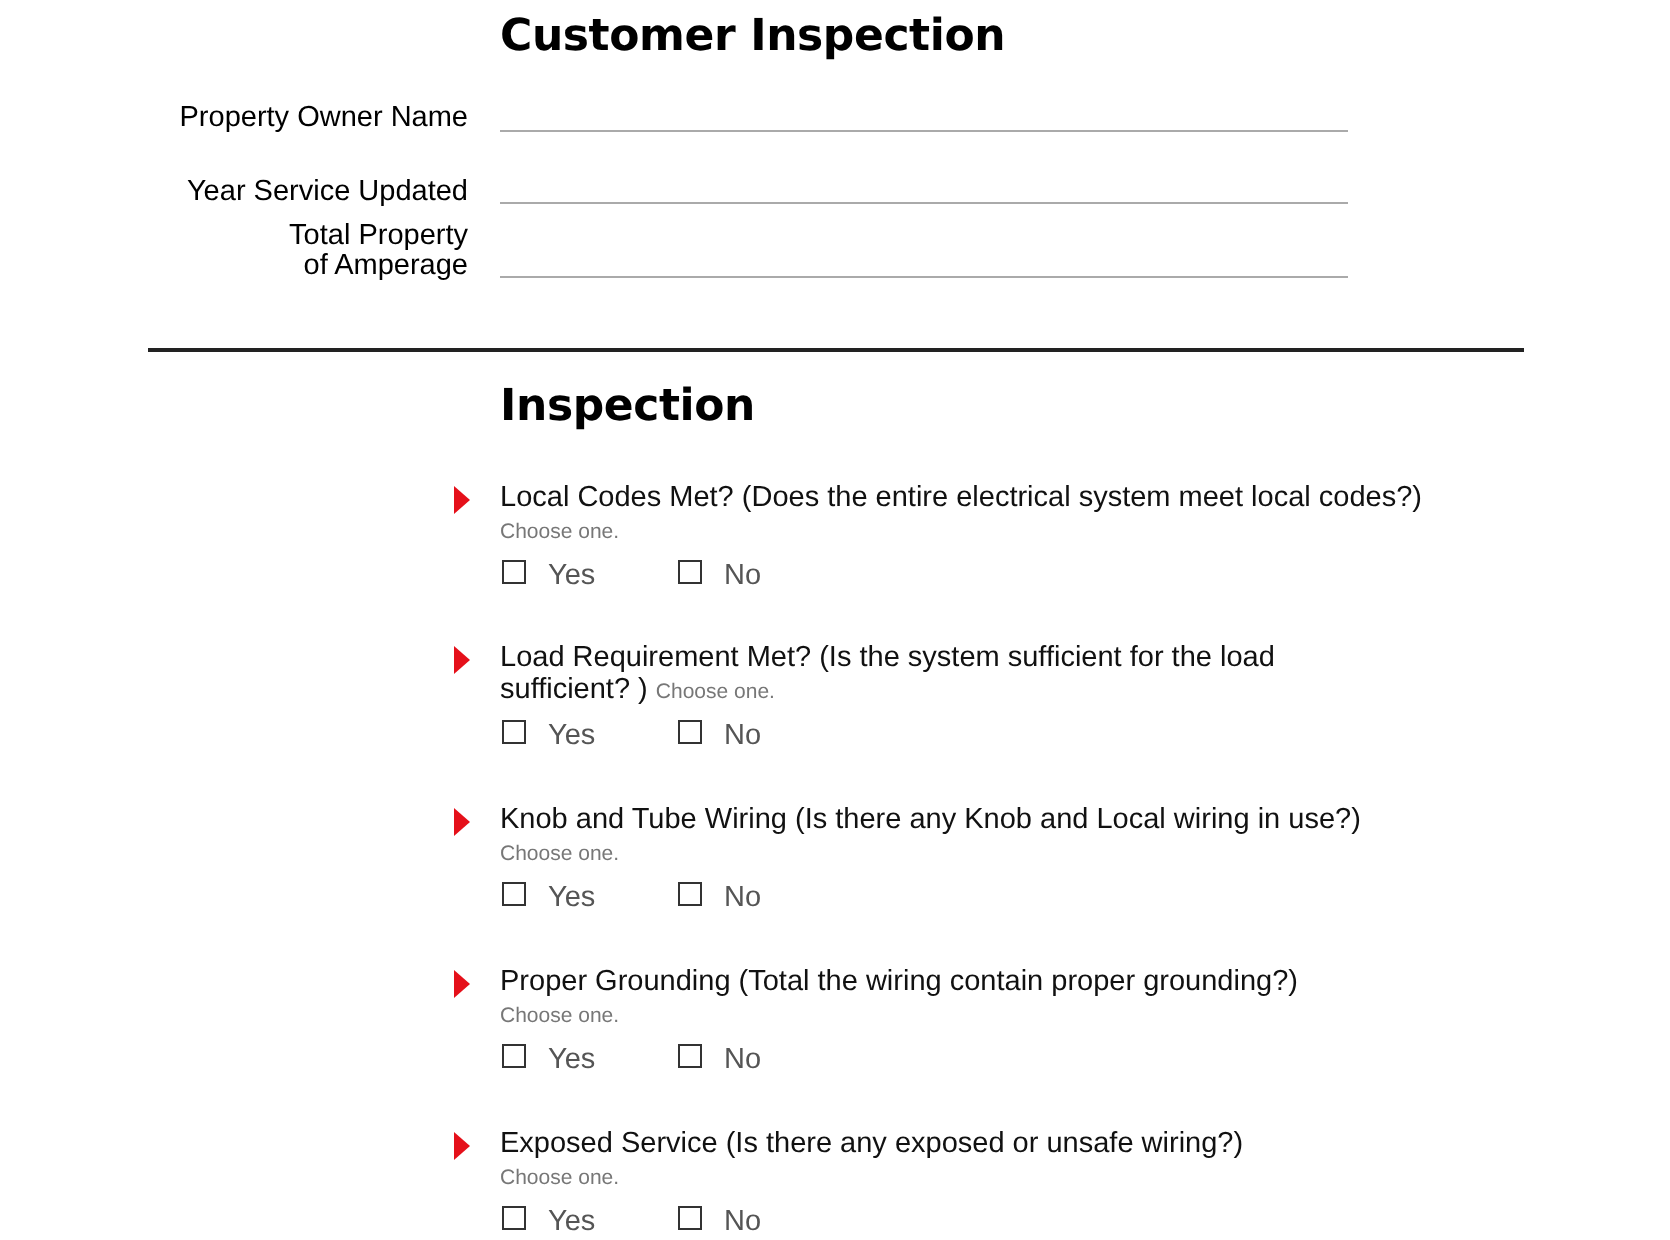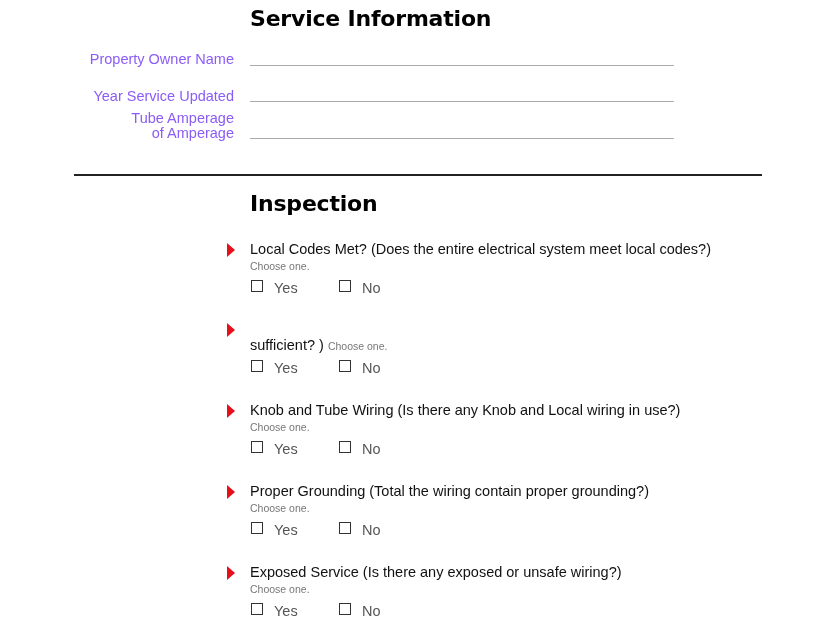--- a/index.html
+++ b/index.html
@@ -32,21 +32,21 @@
       position: absolute;
       left: 0;
       width: 835px;
     }
     .field-label {
       position: absolute;
       right: 601px; 
       text-align: right;
       font-size: 14.5px;
       line-height: 15px;
-      color: #8b5cf6;
+      color: #000000;
       white-space: nowrap;
     }
     .field-line {
       position: absolute;
       left: 250px;
       width: 424px;
       height: 0;
       border-top: 1.5px solid #aaa;
     }
 
@@ -107,34 +107,34 @@
     .opt-label {
       font-size: 14.5px;
       color: #555;
     }
     .opt-yes { left: 251px; }
     .opt-no { left: 339px; }
   </style>
 </head>
 <body>
 
-<h1 id="title-customer" class="section-title">Service Information</h1>
+<h1 id="title-customer" class="section-title">Customer Inspection</h1>
 
 <div class="field-row" style="top:0">
   <div class="field-label" style="top:52px">Property Owner Name</div>
   <div class="field-line" style="top:65px"></div>
 </div>
 
 <div class="field-row" style="top:0">
   <div class="field-label" style="top:89px">Year Service Updated</div>
   <div class="field-line" style="top:101px"></div>
 </div>
 
 <div class="field-row" style="top:0">
-  <div class="field-label" style="top:111px">Tube Amperage</div>
+  <div class="field-label" style="top:111px">Total Property</div>
   <div class="field-label" style="top:126px">of Amperage</div>
   <div class="field-line" style="top:138px"></div>
 </div>
 
 <div class="divider"></div>
 
 <h1 id="title-inspection" class="section-title">Inspection</h1>
 
 <div class="question" style="top:0">
   <div class="q-marker" style="top:243px"></div>
@@ -146,21 +146,21 @@
   </div>
   <div class="opt opt-no" style="top:280px">
     <span class="box"></span>
     <span class="opt-label">No</span>
   </div>
 </div>
 
 <div class="question" style="top:0">
   <div class="q-marker" style="top:323px"></div>
   <div class="q-text" style="top:322px">
-    <br>
+    <span>Load Requirement Met? (Is the system sufficient for the load</span><br>
     <span>sufficient? )</span>
     <span class="q-hint">Choose one.</span>
   </div>
   <div class="opt opt-yes" style="top:360px">
     <span class="box"></span>
     <span class="opt-label">Yes</span>
   </div>
   <div class="opt opt-no" style="top:360px">
     <span class="box"></span>
     <span class="opt-label">No</span>

